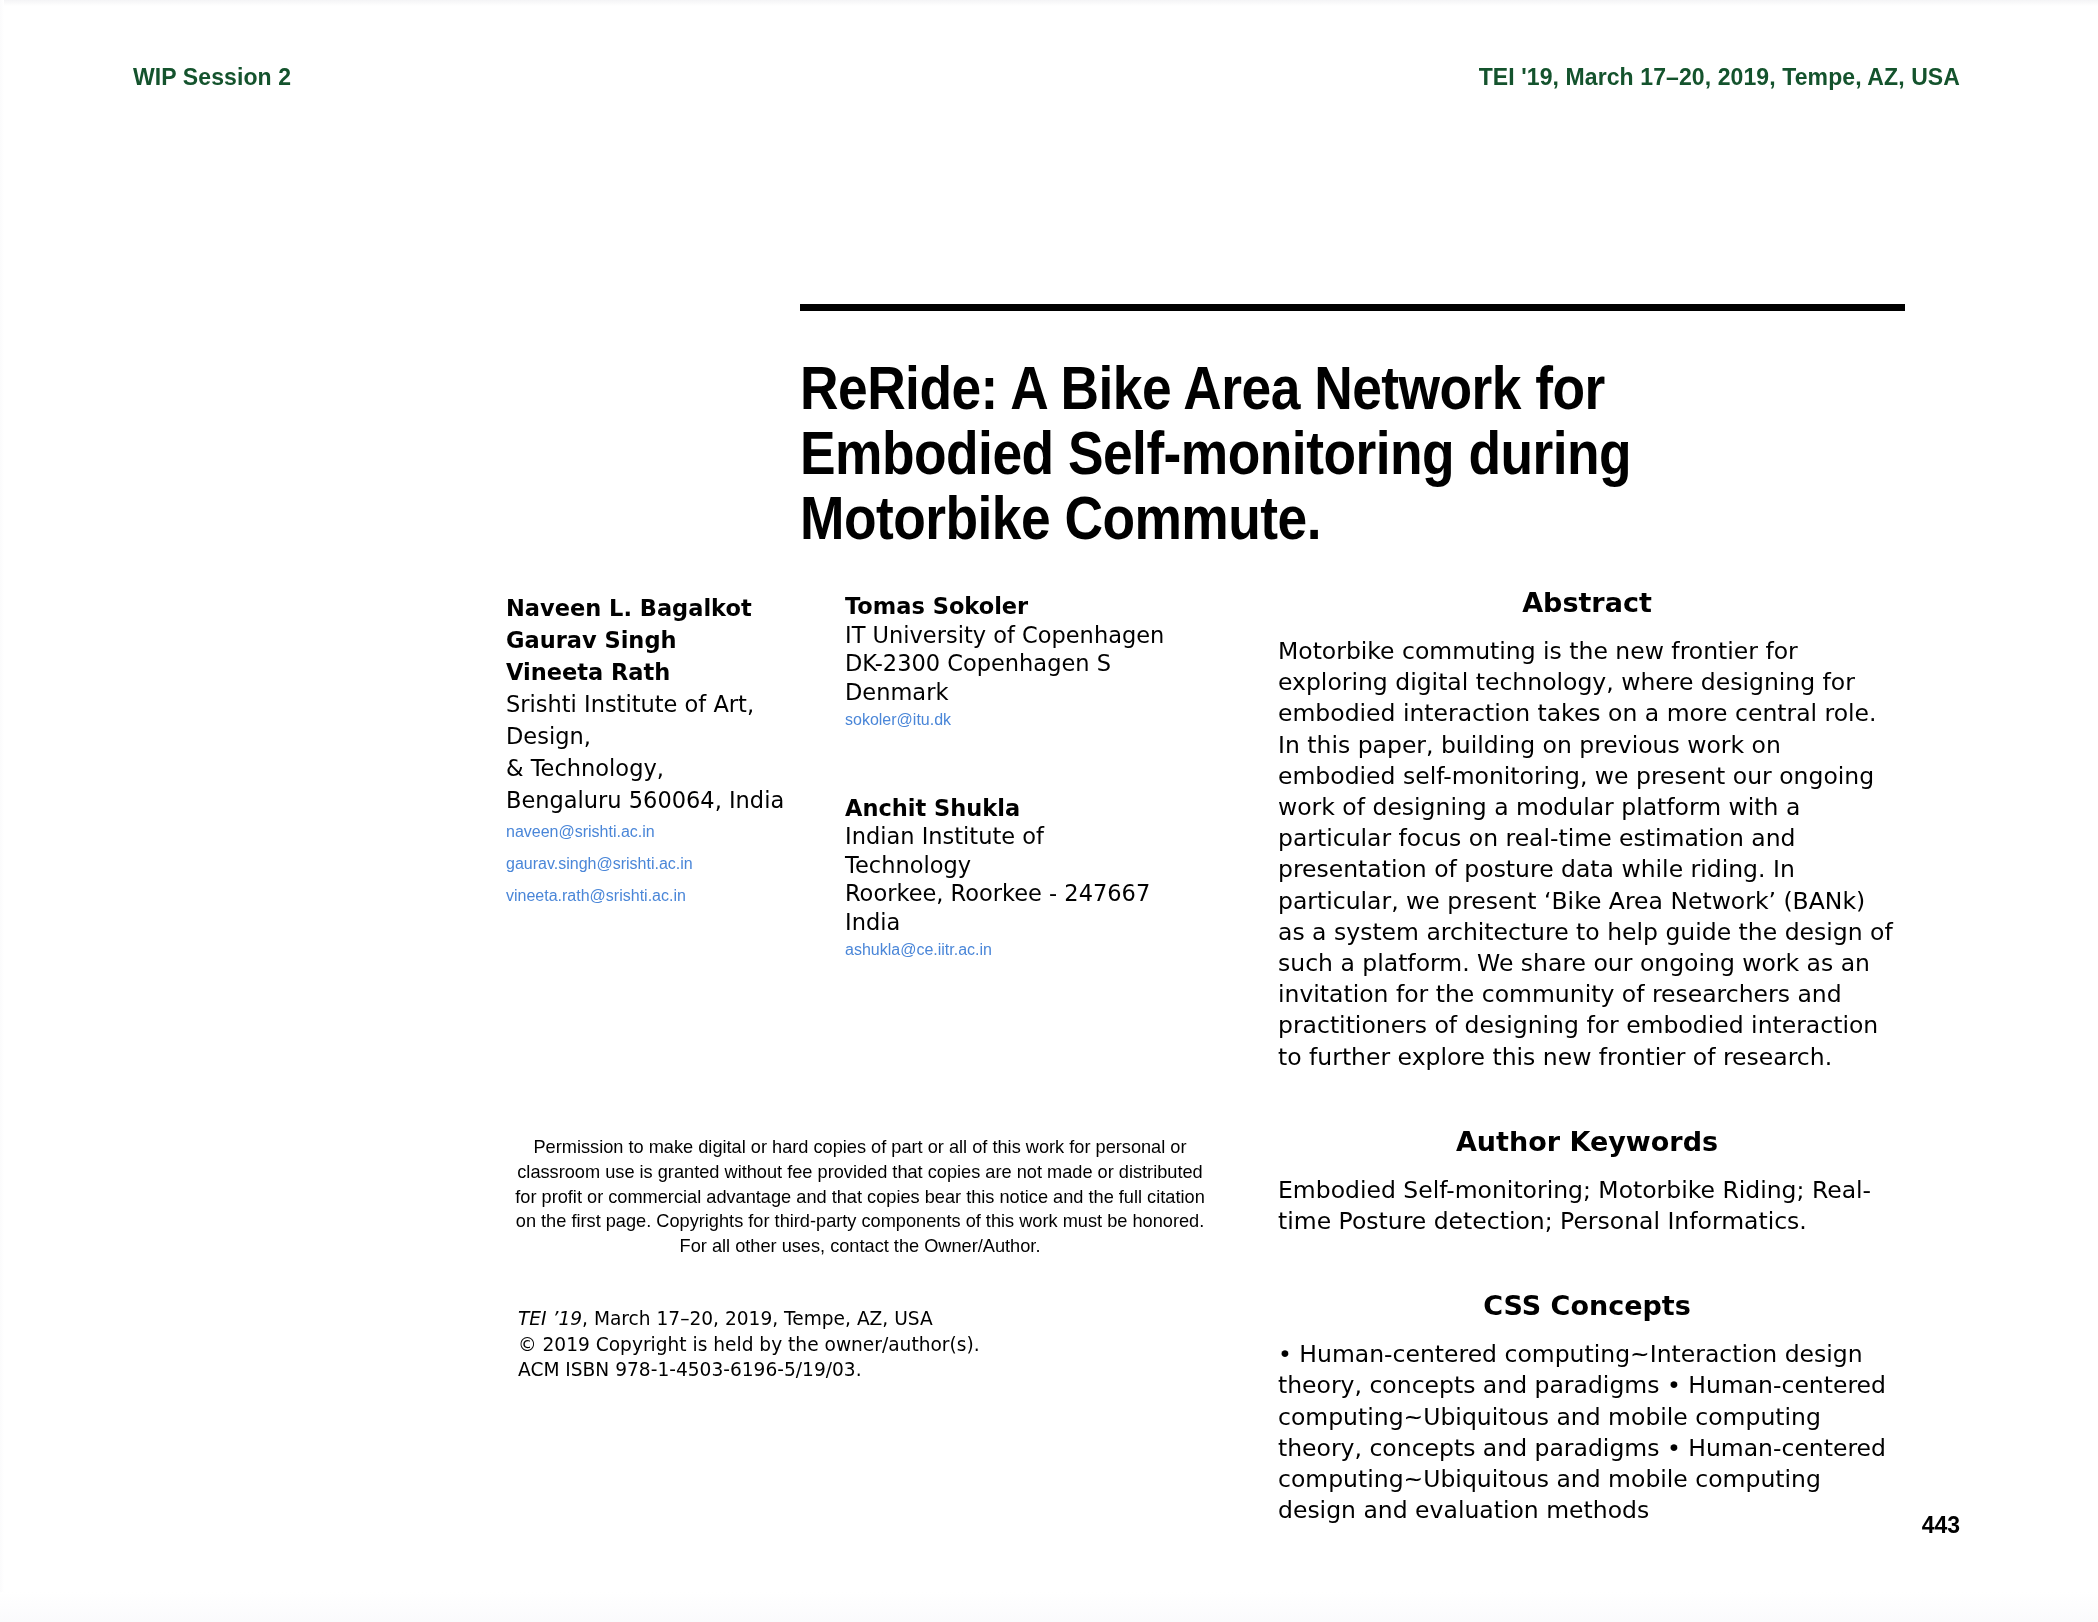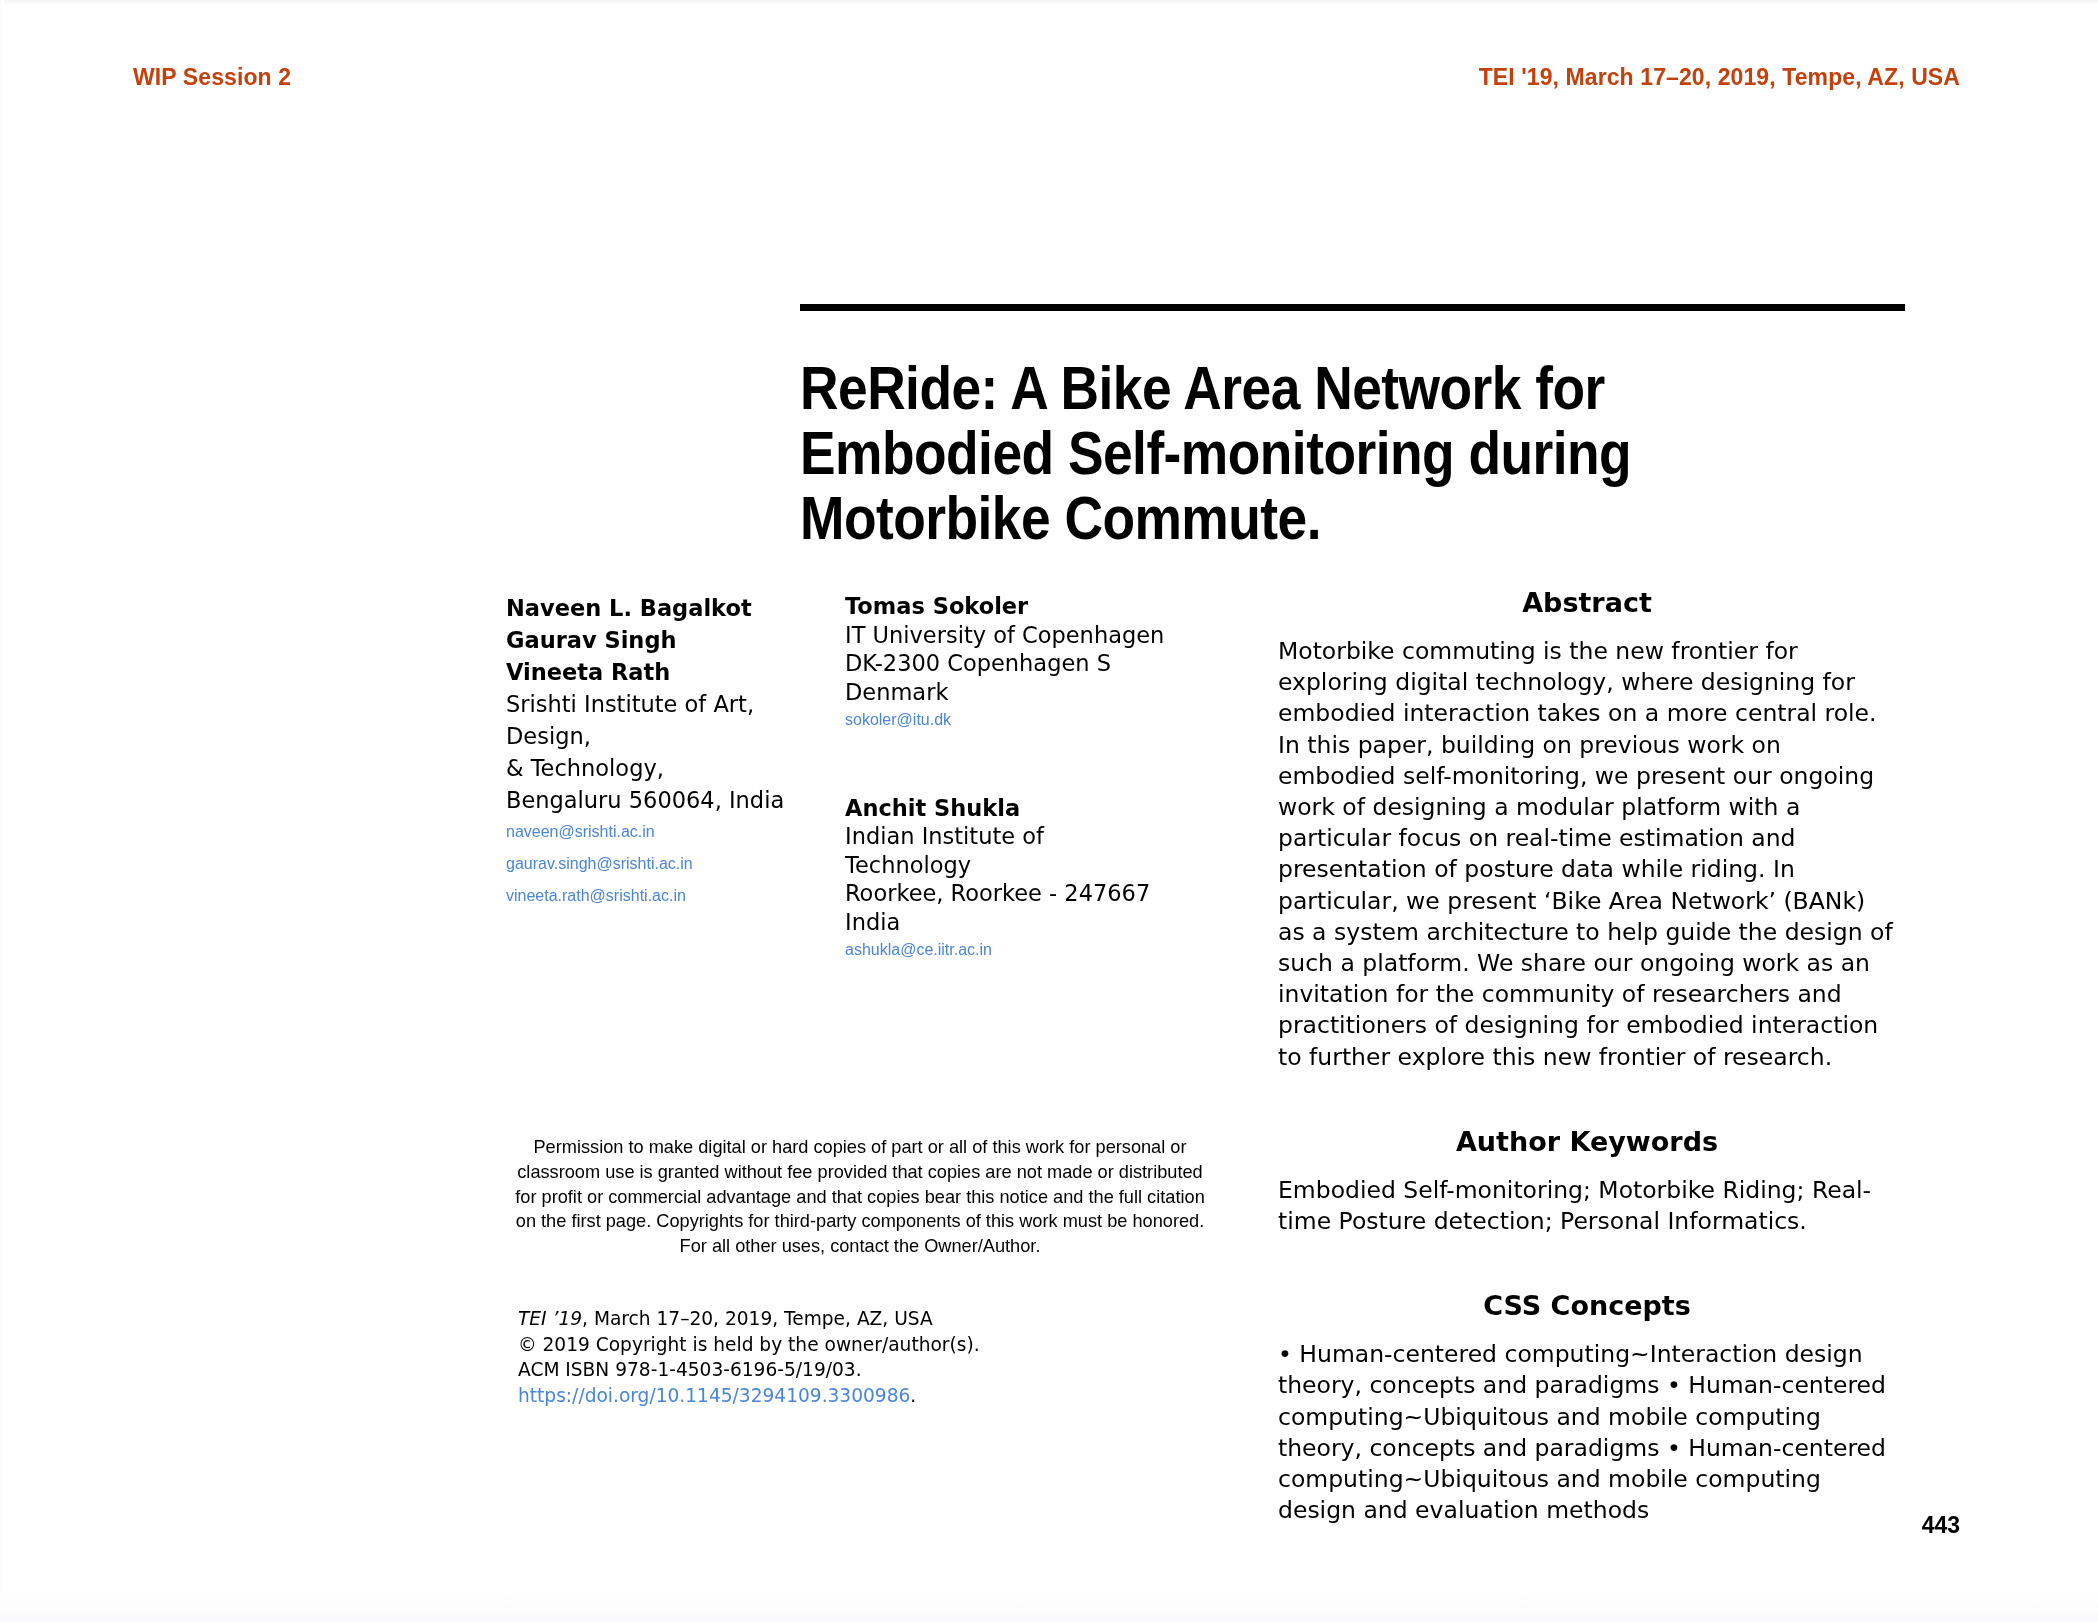--- a/index.html
+++ b/index.html
@@ -39,21 +39,21 @@
   }
 
   
   .runhead {
     position: absolute;
     top: 64px;
     font-family: "Liberation Sans", sans-serif;
     font-weight: bold;
     font-size: 23px;
     letter-spacing: 0.1px;
-    color: #c2410c;
+    color: #14532d;
     white-space: nowrap;
   }
   .runhead-left  { left: 133px; }
   .runhead-right { right: 138px; }
 
   
   .title-rule {
     position: absolute;
     left: 800px;
     top: 304px;
@@ -246,18 +246,17 @@
     </div>
 
   </div>
 
   <div class="permission">Permission to make digital or hard copies of part or all of this work for personal or classroom use is granted without fee provided that copies are not made or distributed for profit or commercial advantage and that copies bear this notice and the full citation on the first page. Copyrights for third-party components of this work must be honored. For all other uses, contact the Owner/Author.</div>
 
   <div class="copyright">
     <div><span class="ital">TEI ’19</span><span>, March 17–20, 2019, Tempe, AZ, USA</span></div>
     <div>© 2019 Copyright is held by the owner/author(s).</div>
     <div>ACM ISBN 978-1-4503-6196-5/19/03.</div>
-    <div><span class="doi">https://doi.org/10.1145/3294109.3300986</span><span>.</span></div>
   </div>
 
   <div class="folio">443</div>
 
 </div>
 
 </body></html>

